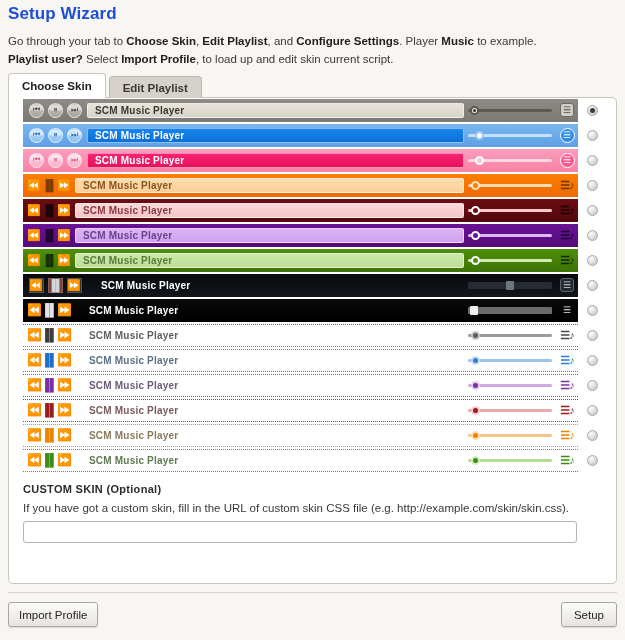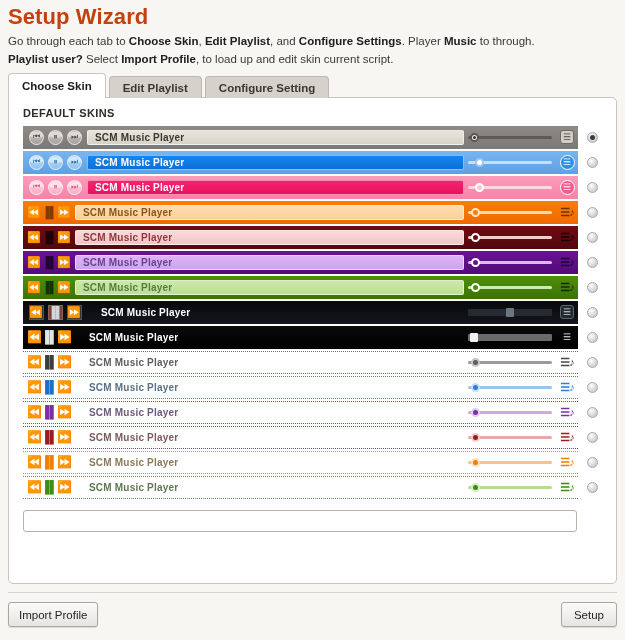--- a/index.html
+++ b/index.html
@@ -12,23 +12,23 @@
   #root {
     position: relative;
     width: 625px; height: 640px;
     background: #f7f6f3;
     box-sizing: border-box;
   }
   
   .page-title {
     position: absolute;
     left: 8px; top: 4px;
-    font-size: 22px;
+    font-size: 17px;
     font-weight: bold;
-    color: #c2410c;
+    color: #1d4ed8;
     letter-spacing: .1px;
   }
   .intro {
     position: absolute;
     left: 8px; top: 32px;
     width: 608px;
     font-size: 11.5px;
     line-height: 18px;
     color: #3b3835;
   }
@@ -266,31 +266,29 @@
   #next-button { right: 8px; padding: 0 12px; }
 </style>
 </head>
 <body>
 
 <div id="root">
 
   <div class="page-title">Setup Wizard</div>
 
   <div class="intro">
-    <span>Go through each tab to </span><b>Choose Skin</b><span>, </span><b>Edit Playlist</b><span>, and </span><b>Configure Settings</b><span>. Player </span><b>Music</b><span> to through.</span><br><b>Playlist user?</b><span> Select </span><b>Import Profile</b><span>, to load up and edit skin current script.</span>
+    <span>Go through your tab to </span><b>Choose Skin</b><span>, </span><b>Edit Playlist</b><span>, and </span><b>Configure Settings</b><span>. Player </span><b>Music</b><span> to example.</span><br><b>Playlist user?</b><span> Select </span><b>Import Profile</b><span>, to load up and edit skin current script.</span>
   </div>
 
   <div class="tabs" id="tabs">
       <div class="tab active">Choose Skin</div>
       <div class="tab">Edit Playlist</div>
-      <div class="tab">Configure Setting</div>
     </div>
 
   <div class="panel">
-    <div class="section-label">DEFAULT SKINS</div>
     <div class="skins" id="skins">
         <div class="skinrow">
           <div class="player" style="background: linear-gradient(rgb(142, 139, 134), rgb(124, 121, 117));">
             <div class="ctrls">
               <span class="btn round" style="background: linear-gradient(rgb(201, 198, 192), rgb(166, 162, 156)); border: 1px solid rgba(255, 255, 255, 0.55);">
                 <span class="glyph" style="color: rgb(74, 71, 66);">⏮</span>
               </span>
               <span class="btn round" style="background: linear-gradient(rgb(201, 198, 192), rgb(166, 162, 156)); border: 1px solid rgba(255, 255, 255, 0.55);">
                 <span class="glyph" style="color: rgb(74, 71, 66);">⏸</span>
               </span>
@@ -585,20 +583,22 @@
               </div>
             </div>
             <div class="plicon">
               <span style="color: rgb(63, 140, 20); font-size: 11px; font-weight: bold; letter-spacing: -1px;">☰♪</span>
             </div>
           </div>
           <span class="radio"></span>
         </div>
       </div>
     <div class="custom-wrap">
+      <div class="custom-title">CUSTOM SKIN (Optional)</div>
+      <div class="custom-desc">If you have got a custom skin, fill in the URL of custom skin CSS file (e.g. http://example.com/skin/skin.css).</div>
       <input class="custom-input" type="text" value="" style="">
     </div>
   </div>
 
   <div class="footer-sep"></div>
   <button class="btn-std" id="import-profile-button">Import Profile</button>
   <button class="btn-std" id="next-button">Setup</button>
 </div>
 
 </body></html>

